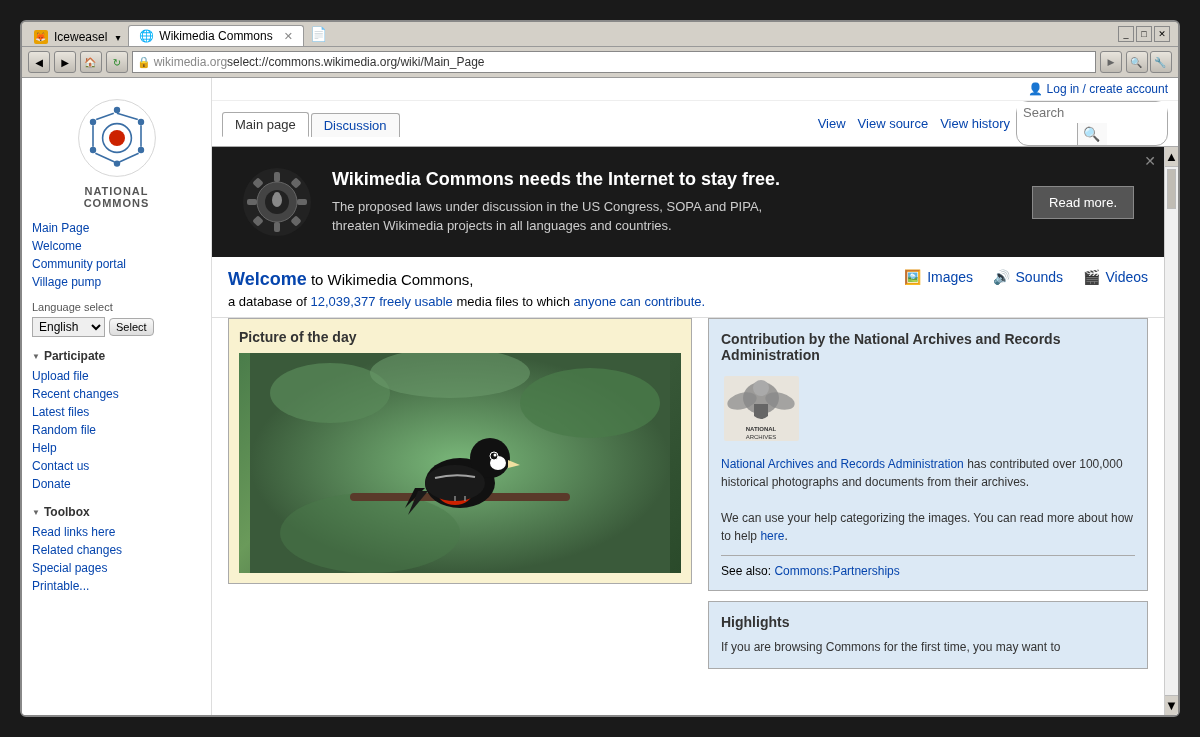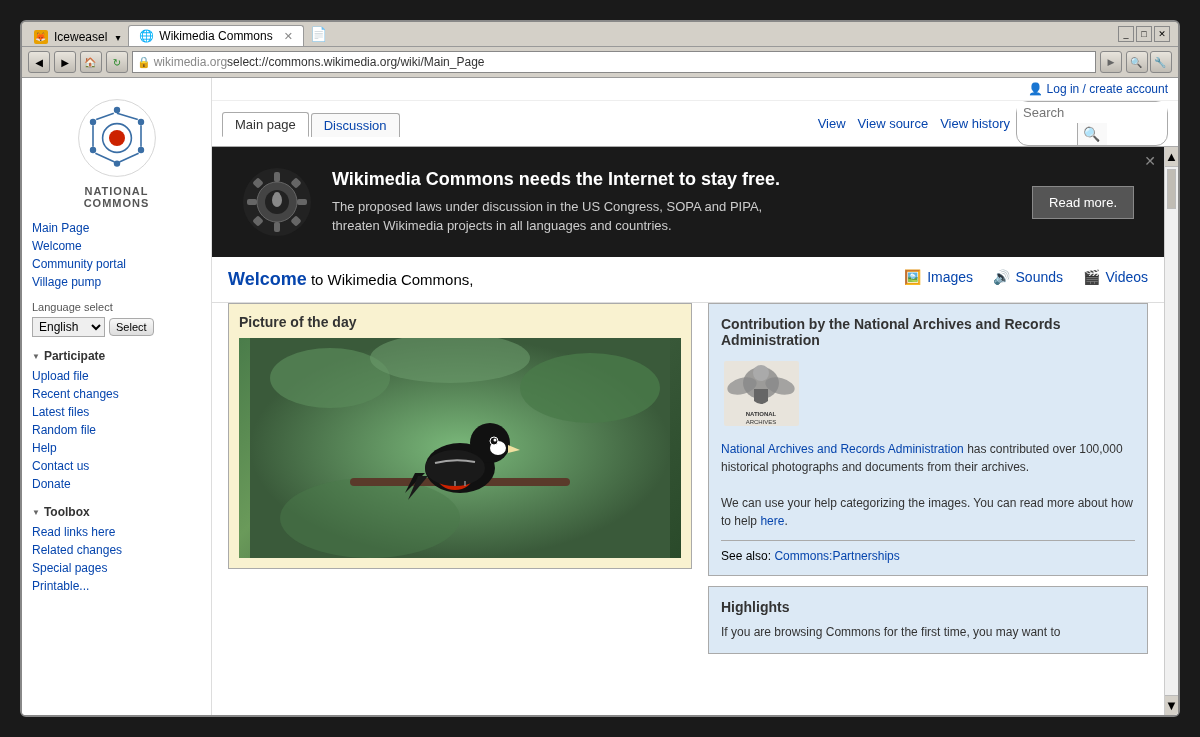--- a/index.html
+++ b/index.html
@@ -629,20 +629,29 @@
             <button class="banner-btn">Read more.</button>
             <span class="banner-close">✕</span>
           </div>
 
           <div style="padding:12px 16px 8px; display:flex; align-items:flex-start; justify-content:space-between; border-bottom:1px solid #ddd;">
             <div>
               <div style="font-size:15px;margin-bottom:4px;">
                 <a style="color:#0645ad;font-size:18px;font-weight:bold;cursor:pointer;">Welcome</a>
                 <span> to Wikimedia Commons,</span>
               </div>
+              <div style="font-size:13px;">
+                <span>a database of</span>
+                <a style="color:#0645ad;cursor:pointer;">12,039,377</a>
+                <span> </span>
+                <a style="color:#0645ad;cursor:pointer;">freely usable</a>
+                <span> </span>
+                <span>media files to which</span>
+                <a style="color:#0645ad;cursor:pointer;">anyone can contribute.</a>
+              </div>
             </div>
             <div class="media-links">
               <div class="media-item">
                 <span>🖼️</span>
                 <span>Images</span>
               </div>
               <div class="media-item">
                 <span>🔊</span>
                 <span>Sounds</span>
               </div>

